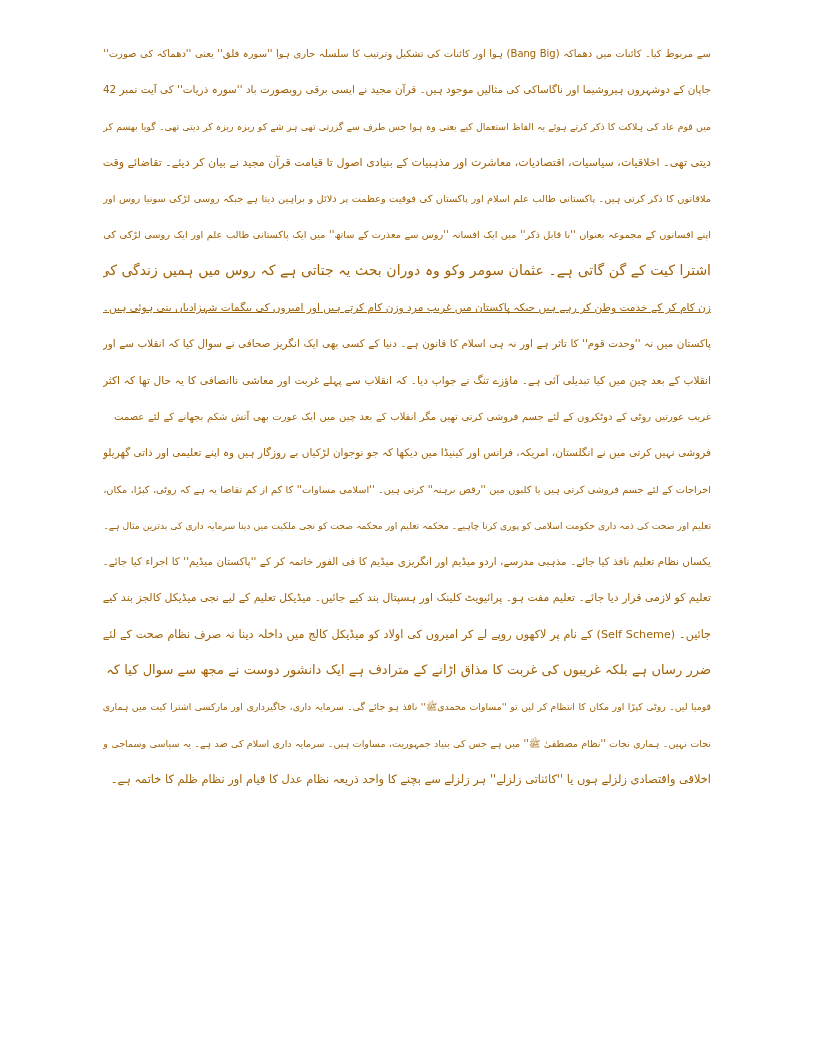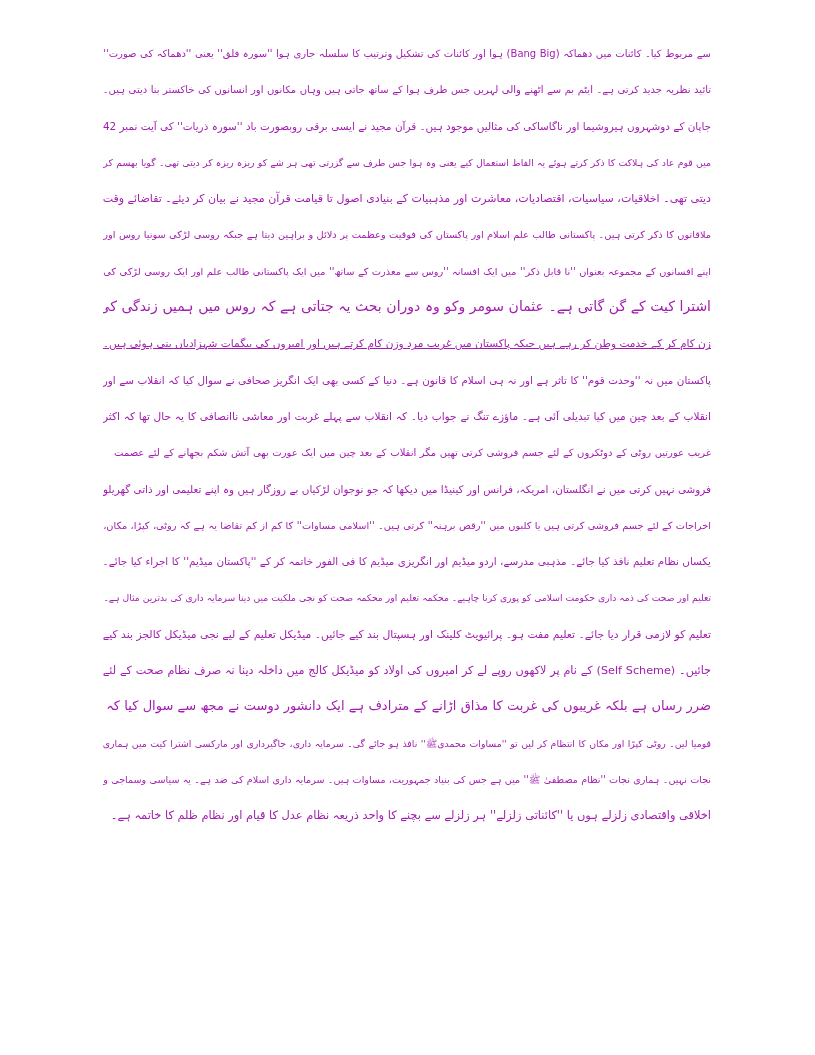--- a/index.html
+++ b/index.html
@@ -21,21 +21,21 @@
       height: 1055px;
       background: #ffffff;
     }
     .text-block {
       position: absolute;
       left: 103px;
       top: 34px;
       width: 608px;
       direction: rtl;
       font-family: "DejaVu Sans", sans-serif;
-      color: #a21caf;
+      color: #a16207;
     }
     .line {
       height: 36.3px;
       line-height: 36.3px;
       font-size: 15.2px;
       white-space: nowrap;
       text-align: justify;
       text-align-last: justify;
       overflow: hidden;
       direction: rtl;
@@ -44,35 +44,34 @@
     .line.last {
       text-align-last: right;
     }
   </style>
 </head>
 <body>
 
 <div class="page">
   <div class="text-block">
     <div class="line" style="white-space: nowrap;"><span style="display: inline-block; white-space: nowrap; font-size: 10px; word-spacing: 0.347826px;">سے مربوط کیا۔ کائنات میں دھماکہ (Bang Big) ہوا اور کائنات کی تشکیل وترتیب کا سلسلہ جاری ہوا ''سورہ فلق'' یعنی ''دھماکہ کی صورت''</span></div>
-    <div class="line" style="white-space: nowrap;"><span style="display: inline-block; white-space: nowrap; font-size: 10px; word-spacing: 0.346154px;">تائید نظریہ جدید کرتی ہے۔ ایٹم بم سے اٹھنے والی لہریں جس طرف ہوا کے ساتھ جاتی ہیں وہاں مکانوں اور انسانوں کی خاکستر بنا دیتی ہیں۔</span></div>
     <div class="line" style="white-space: nowrap;"><span style="display: inline-block; white-space: nowrap; font-size: 10.4px; word-spacing: 0.0909091px;">جاپان کے دوشہروں ہیروشیما اور ناگاساکی کی مثالیں موجود ہیں۔ قرآن مجید نے ایسی برقی روبصورت باد ''سورہ ذریات'' کی آیت نمبر 42</span></div>
     <div class="line" style="white-space: nowrap;"><span style="display: inline-block; white-space: nowrap; font-size: 9.4px; word-spacing: 0.225806px;">میں قوم عاد کی ہلاکت کا ذکر کرتے ہوئے یہ الفاظ استعمال کیے یعنی وہ ہوا جس طرف سے گزرتی تھی ہر شے کو ریزہ ریزہ کر دیتی تھی۔ گویا بھسم کر</span></div>
     <div class="line" style="white-space: nowrap;"><span style="display: inline-block; white-space: nowrap; font-size: 11px; word-spacing: 0.1px;">دیتی تھی۔ اخلاقیات، سیاسیات، اقتصادیات، معاشرت اور مذہبیات کے بنیادی اصول تا قیامت قرآن مجید نے بیان کر دیئے۔ تقاضائے وقت</span></div>
     <div class="line" style="white-space: nowrap;"><span style="display: inline-block; white-space: nowrap; font-size: 9.8px; word-spacing: 0.32px;">ملاقاتوں کا ذکر کرتی ہیں۔ پاکستانی طالب علم اسلام اور پاکستان کی فوقیت وعظمت پر دلائل و براہین دیتا ہے جبکہ روسی لڑکی سونیا روس اور</span></div>
     <div class="line" style="white-space: nowrap;"><span style="display: inline-block; white-space: nowrap; font-size: 9.8px; word-spacing: 0.36px;">اپنے افسانوں کے مجموعہ بعنوان ''نا قابل ذکر'' میں ایک افسانہ ''روس سے معذرت کے ساتھ'' میں ایک پاکستانی طالب علم اور ایک روسی لڑکی کی</span></div>
     <div class="line" style="white-space: nowrap;"><span style="display: inline-block; white-space: nowrap; font-size: 14px; word-spacing: 0.178571px; margin-left: 12px;">اشترا کیت کے گن گاتی ہے۔ عثمان سومر وکو وہ دوران بحث یہ جتاتی ہے کہ روس میں ہمیں زندگی کی تمام بنیادی ضروریات حاصل ہیں اور مرد و</span></div>
     <div class="line" style="white-space: nowrap;"><span style="display: inline-block; white-space: nowrap; font-size: 10.6px; text-decoration: underline;">زن کام کر کے خدمت وطن کر رہے ہیں جبکہ پاکستان میں غریب مرد وزن کام کرتے ہیں اور امیروں کی بیگمات شہزادیاں بنی ہوئی ہیں۔</span></div>
     <div class="line" style="white-space: nowrap;"><span style="display: inline-block; white-space: nowrap; font-size: 10.4px; word-spacing: 0.25px;">پاکستان میں نہ ''وحدت قوم'' کا تاثر ہے اور نہ ہی اسلام کا قانون ہے۔ دنیا کے کسی بھی ایک انگریز صحافی نے سوال کیا کہ انقلاب سے اور</span></div>
     <div class="line" style="white-space: nowrap;"><span style="display: inline-block; white-space: nowrap; font-size: 10.6px; word-spacing: 0.407407px;">انقلاب کے بعد چین میں کیا تبدیلی آئی ہے۔ ماؤزے تنگ نے جواب دیا۔ کہ انقلاب سے پہلے غربت اور معاشی ناانصافی کا یہ حال تھا کہ اکثر</span></div>
     <div class="line" style="white-space: nowrap;"><span style="display: inline-block; white-space: nowrap; font-size: 10px; word-spacing: 0.44px;">غریب عورتیں روٹی کے دوٹکروں کے لئے جسم فروشی کرتی تھیں مگر انقلاب کے بعد چین میں ایک عورت بھی آتش شکم بجھانے کے لئے عصمت</span></div>
     <div class="line" style="white-space: nowrap;"><span style="display: inline-block; white-space: nowrap; font-size: 10.4px; word-spacing: 0.0416667px;">فروشی نہیں کرتی میں نے انگلستان، امریکہ، فرانس اور کینیڈا میں دیکھا کہ جو نوجوان لڑکیاں بے روزگار ہیں وہ اپنے تعلیمی اور ذاتی گھریلو</span></div>
     <div class="line" style="white-space: nowrap;"><span style="display: inline-block; white-space: nowrap; font-size: 9.8px; word-spacing: 0.269231px;">اخراجات کے لئے جسم فروشی کرتی ہیں یا کلبوں میں ''رقص برہنہ'' کرتی ہیں۔ ''اسلامی مساوات'' کا کم از کم تقاضا یہ ہے کہ روٹی، کپڑا، مکان،</span></div>
+    <div class="line" style="white-space: nowrap;"><span style="display: inline-block; white-space: nowrap; font-size: 9.2px; word-spacing: 0.111111px;">تعلیم اور صحت کی ذمہ داری حکومت اسلامی کو پوری کرنا چاہیے۔ محکمہ تعلیم اور محکمہ صحت کو نجی ملکیت میں دینا سرمایہ داری کی بدترین مثال ہے۔</span></div>
     <div class="line" style="white-space: nowrap;"><span style="display: inline-block; white-space: nowrap; font-size: 10.4px; word-spacing: 0.166667px;">یکساں نظام تعلیم نافذ کیا جائے۔ مذہبی مدرسے، اردو میڈیم اور انگریزی میڈیم کا فی الفور خاتمہ کر کے ''پاکستان میڈیم'' کا اجراء کیا جائے۔</span></div>
-    <div class="line" style="white-space: nowrap;"><span style="display: inline-block; white-space: nowrap; font-size: 9.2px; word-spacing: 0.111111px;">تعلیم اور صحت کی ذمہ داری حکومت اسلامی کو پوری کرنا چاہیے۔ محکمہ تعلیم اور محکمہ صحت کو نجی ملکیت میں دینا سرمایہ داری کی بدترین مثال ہے۔</span></div>
     <div class="line" style="white-space: nowrap;"><span style="display: inline-block; white-space: nowrap; font-size: 10.8px; word-spacing: 0.0416667px;">تعلیم کو لازمی قرار دیا جائے۔ تعلیم مفت ہو۔ پرائیویٹ کلینک اور ہسپتال بند کیے جائیں۔ میڈیکل تعلیم کے لیے نجی میڈیکل کالجز بند کیے</span></div>
     <div class="line" style="white-space: nowrap;"><span style="display: inline-block; white-space: nowrap; font-size: 11.2px; word-spacing: 0.333333px;">جائیں۔ (Self Scheme) کے نام پر لاکھوں روپے لے کر امیروں کی اولاد کو میڈیکل کالج میں داخلہ دینا نہ صرف نظام صحت کے لئے</span></div>
     <div class="line" style="white-space: nowrap;"><span style="display: inline-block; white-space: nowrap; font-size: 13px; word-spacing: 0.16px;">ضرر رساں ہے بلکہ غریبوں کی غربت کا مذاق اڑانے کے مترادف ہے ایک دانشور دوست نے مجھ سے سوال کیا کہ ہم پاکستان میں کیسے</span></div>
     <div class="line" style="white-space: nowrap;"><span style="display: inline-block; white-space: nowrap; font-size: 9.4px; word-spacing: 0.48px;">قومیا لیں۔ روٹی کپڑا اور مکان کا انتظام کر لیں تو ''مساوات محمدیﷺ'' نافذ ہو جائے گی۔ سرمایہ داری، جاگیرداری اور مارکسی اشترا کیت میں ہماری</span></div>
     <div class="line" style="white-space: nowrap;"><span style="display: inline-block; white-space: nowrap; font-size: 9.6px; word-spacing: 0.25px;">نجات نہیں۔ ہماری نجات ''نظام مصطفیٰ ﷺ'' میں ہے جس کی بنیاد جمہوریت، مساوات ہیں۔ سرمایہ داری اسلام کی ضد ہے۔ یہ سیاسی وسماجی و</span></div>
     <div class="line last" style="white-space: nowrap;"><span style="display: inline-block; white-space: nowrap; font-size: 11.4px;">اخلاقی واقتصادی زلزلے ہوں یا ''کائناتی زلزلے'' ہر زلزلے سے بچنے کا واحد ذریعہ نظام عدل کا قیام اور نظام ظلم کا خاتمہ ہے۔</span></div>
   </div>
 </div>
 
 </body></html>

